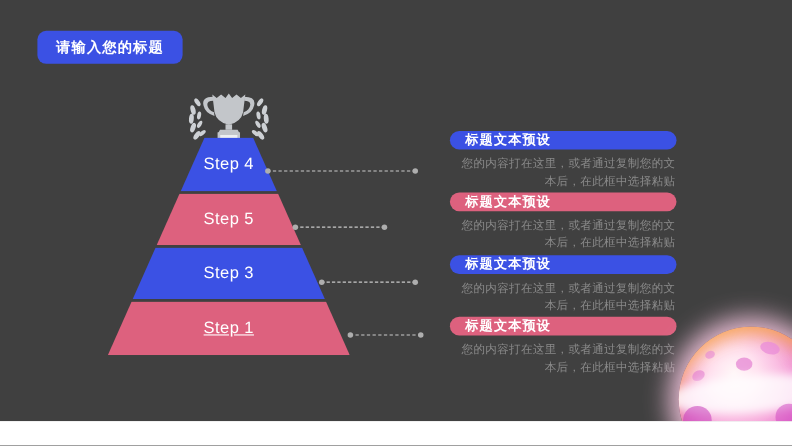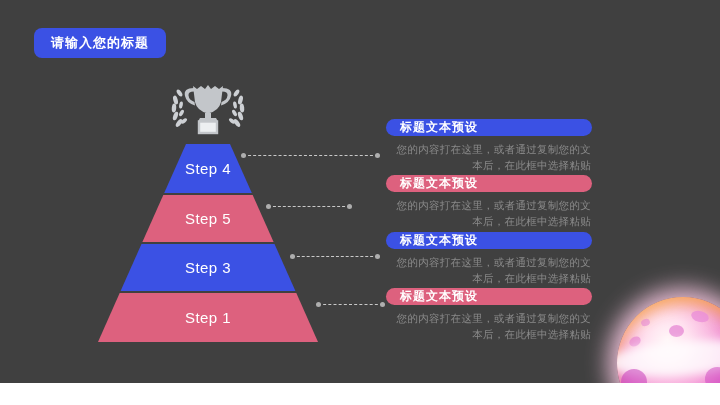--- a/index.html
+++ b/index.html
@@ -9,44 +9,44 @@
   }
   
   .title-banner{
     position:absolute;left:34px;top:28px;height:30px;line-height:30px;
     padding:0 17px;border-radius:8px;background:var(--blue);
     color:#fff;font-size:13px;font-weight:bold;letter-spacing:1px;
   }
   
   .trophy{position:absolute;left:163px;top:81px;width:90px;height:54px;}
   
-  .pyramid{position:absolute;left:88px;top:144px;width:240px;height:198px;}
+  .pyramid{position:absolute;left:88px;top:125px;width:240px;height:198px;}
   .step{
     position:absolute;left:0;width:240px;display:flex;align-items:center;justify-content:center;
     color:#fff;font-size:15px;letter-spacing:.4px;
   }
   .step.blue{background:var(--blue);}
   .step.pink{background:var(--pink);}
   .step-4{top:0;height:49px;clip-path:polygon(98px 0,142px 0,163.8px 100%,76.2px 100%);}
   .step-3{top:51px;height:47px;clip-path:polygon(75.3px 0,164.7px 0,185.6px 100%,54.4px 100%);}
   .step-2{top:100px;height:47px;clip-path:polygon(53.5px 0,186.5px 0,207.4px 100%,32.6px 100%);}
-  .step-1{top:149px;height:49px;clip-path:polygon(31.7px 0,208.3px 0,230px 100%,10px 100%);}
+  .step-1{top:149px;height:49px;clip-path:polygon(31.7px 0,208.3px 0,230px 100%,10px 100%);text-decoration:underline;}
   
   .connector{position:absolute;height:0;border-top:1px dashed #c9c9c9;}
   .connector::before,.connector::after{
     content:"";position:absolute;width:5px;height:5px;border-radius:50%;background:#aeaeae;top:-3px;
   }
   .connector::before{left:-2px;}
   .connector::after{right:-2px;}
   .conn-4{left:243px;top:155px;width:135px;}
   .conn-3{left:268px;top:206px;width:82px;}
   .conn-2{left:292px;top:256px;width:86px;}
   .conn-1{left:318px;top:304px;width:65px;}
   
-  .callout{position:absolute;left:386px;width:206px;}
+  .callout{position:absolute;left:409px;width:206px;}
   .co-1{top:119px;}.co-2{top:175px;}.co-3{top:232px;}.co-4{top:288px;}
   .pill{
     height:17px;line-height:17px;border-radius:9px;padding-left:14px;
     color:#fff;font-size:12px;font-weight:bold;letter-spacing:1px;margin-bottom:5px;
   }
   .pill.blue{background:var(--blue);}
   .pill.pink{background:var(--pink);}
   .callout p{
     margin:0;width:205px;font-size:10.5px;line-height:1.55;color:#8a8a8a;letter-spacing:.3px;text-align:right;
   }

